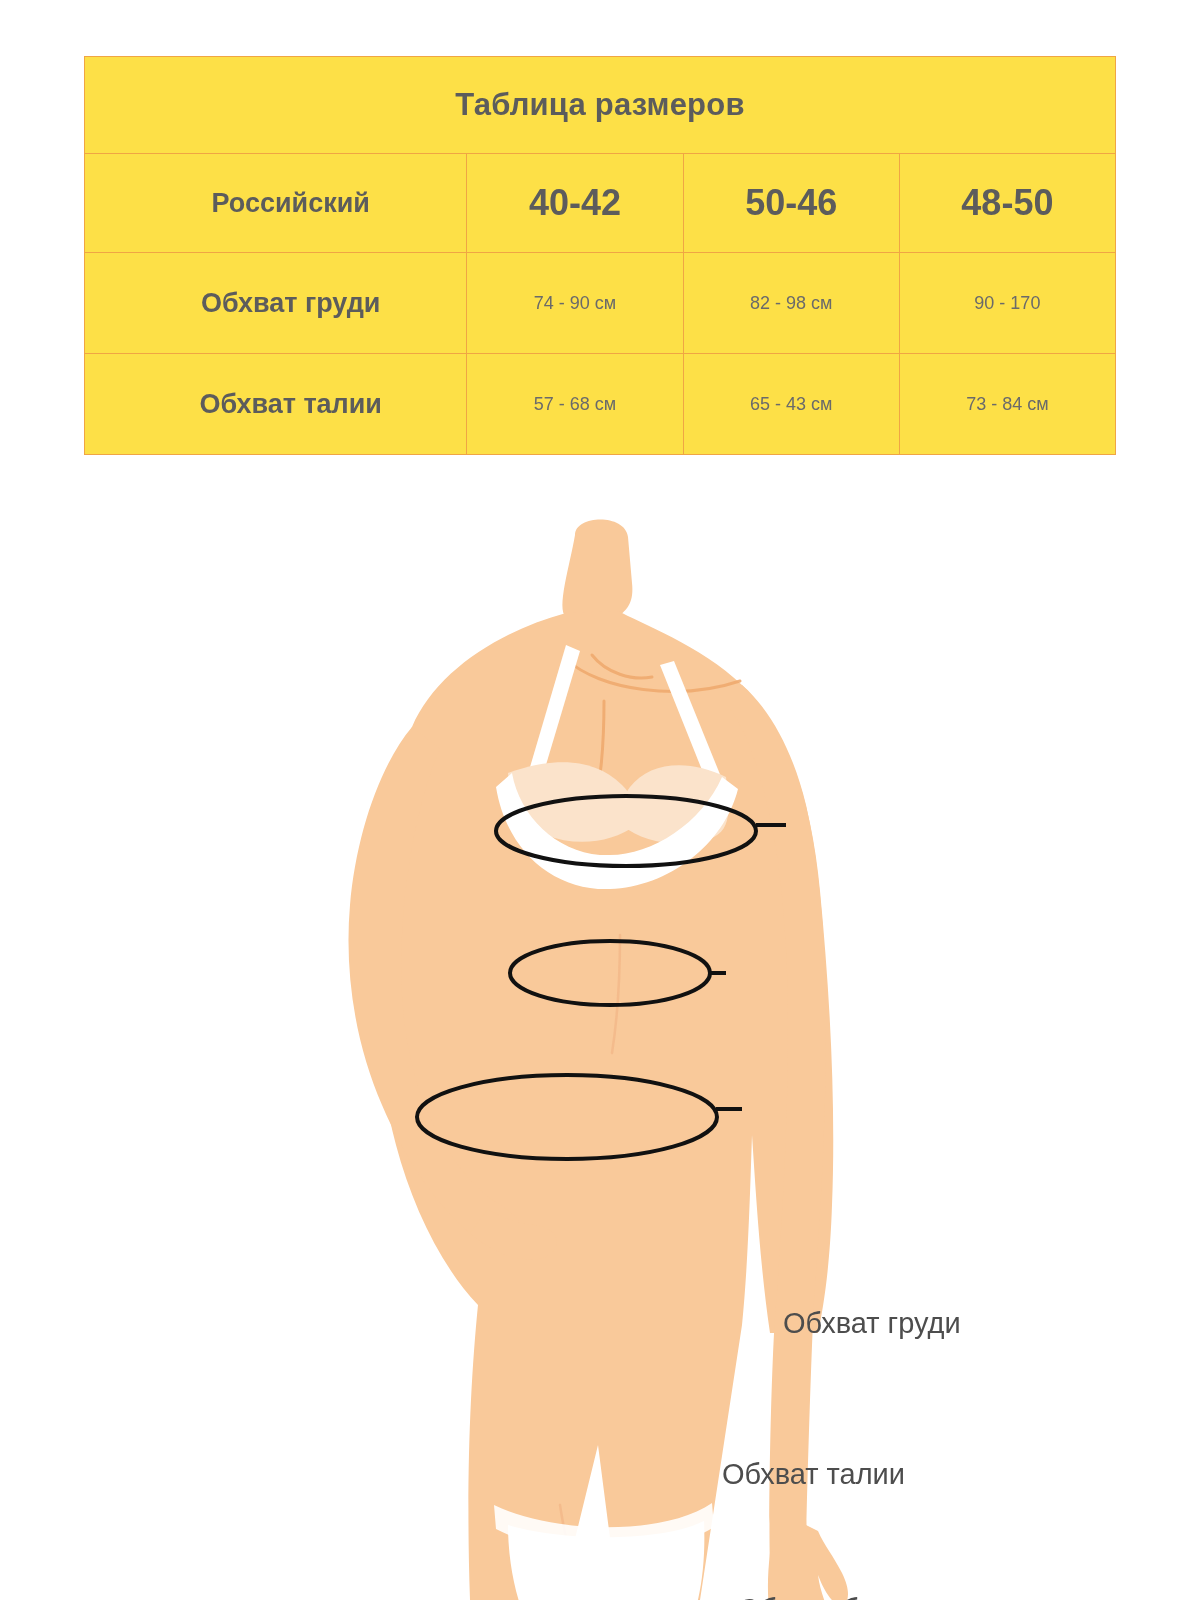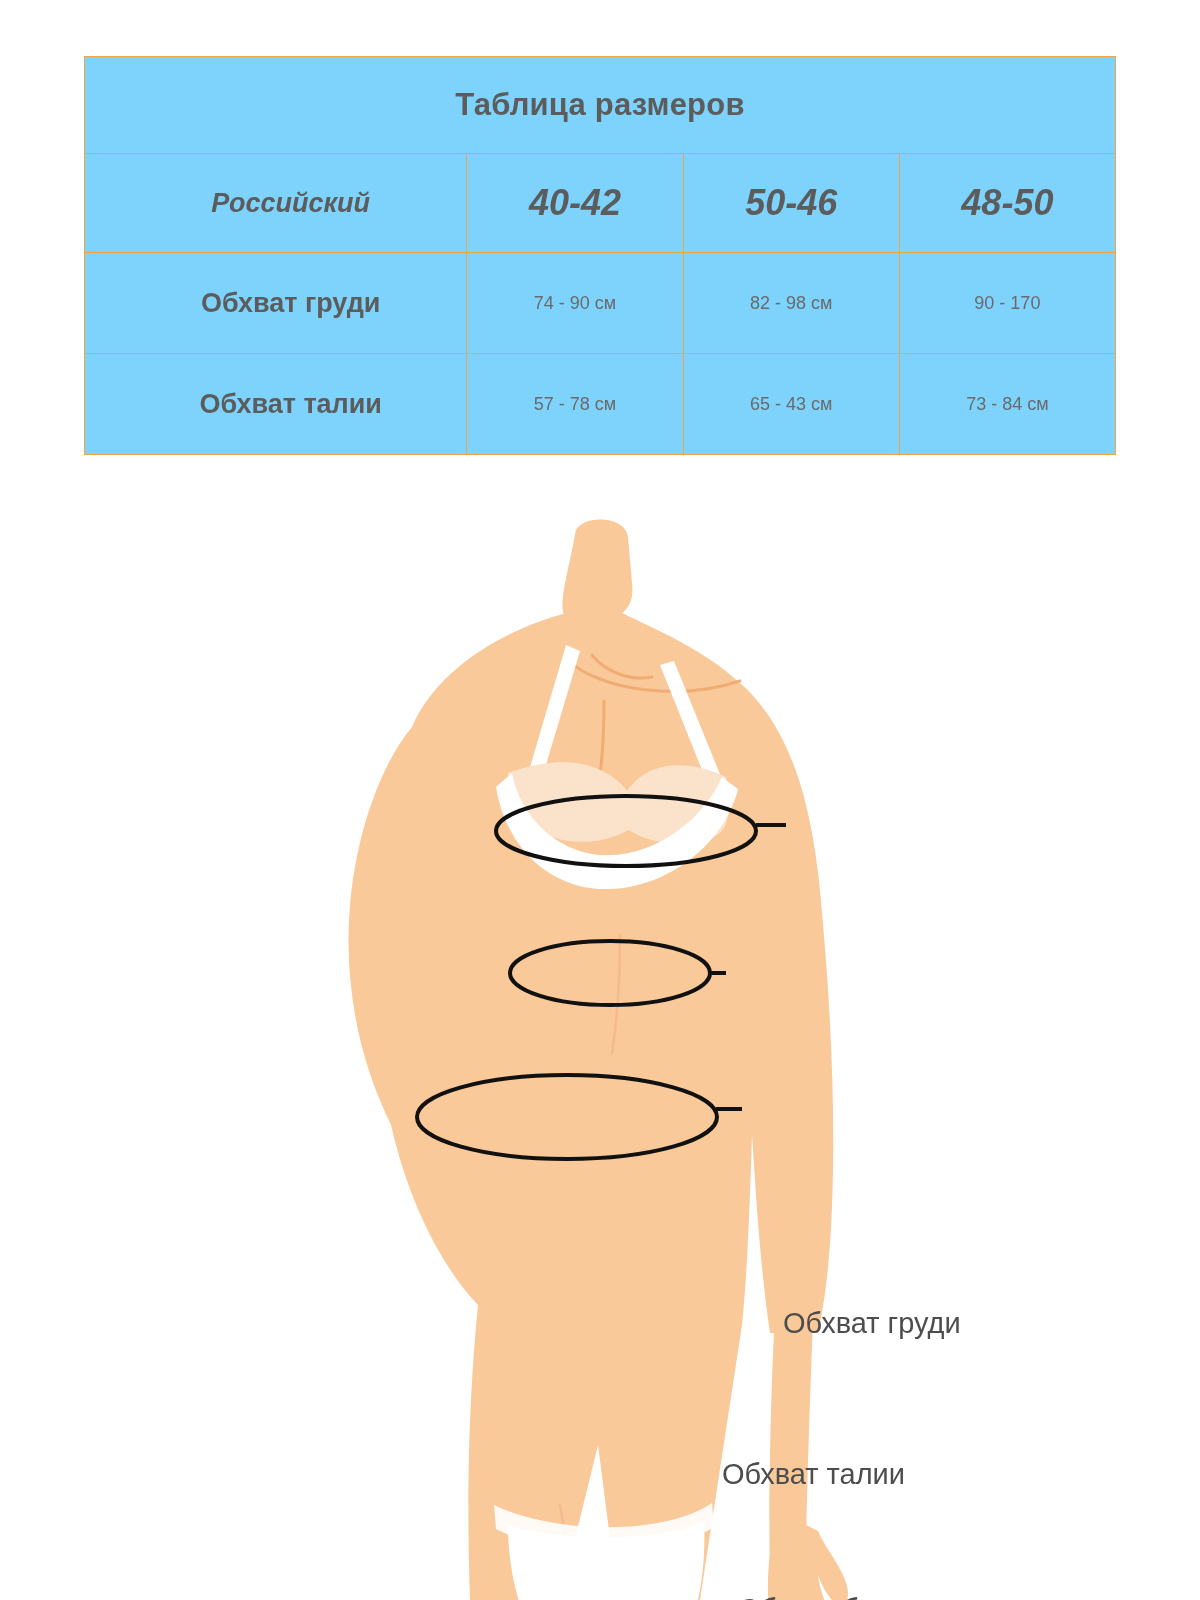--- a/index.html
+++ b/index.html
@@ -19,21 +19,21 @@
   
   .size-table-wrap {
     position: absolute;
     left: 84px;
     top: 56px;
     width: 1032px;
   }
   table.size-table {
     width: 100%;
     border-collapse: collapse;
-    background: #7dd3fc;
+    background: #fde047;
     table-layout: fixed;
     padding-left: 28px;
   }
   table.size-table td,
   table.size-table th {
     border: 1px solid #f0a544;
     padding: 0;
     text-align: center;
     vertical-align: middle;
   }
@@ -46,21 +46,20 @@
   }
   .row-label {
     text-align: left;
     padding-left: 30px !important;
     font-size: 27px;
     font-weight: bold;
     color: #5c5c5c;
   }
   .header-row td {
     height: 98px;
-    font-style: italic;
   }
   .header-val {
     font-size: 36px;
     font-weight: bold;
     color: #5c5c5c;
   }
   .data-row td {
     height: 100px;
   }
   .data-val {
@@ -118,21 +117,21 @@
         <td class="header-val">48-50</td>
       </tr>
       <tr class="data-row">
         <td class="row-label">Обхват груди</td>
         <td class="data-val">74 - 90 см</td>
         <td class="data-val">82 - 98 см</td>
         <td class="data-val">90 - 170</td>
       </tr>
       <tr class="data-row">
         <td class="row-label">Обхват талии</td>
-        <td class="data-val">57 - 78 см</td>
+        <td class="data-val">57 - 68 см</td>
         <td class="data-val">65 - 43 см</td>
         <td class="data-val">73 - 84 см</td>
       </tr>
     </tbody>
   </table>
 </div>
 
 <div class="figure-area">
   <svg width="1200" height="1095" viewBox="0 0 1200 1095" xmlns="http://www.w3.org/2000/svg">
 

